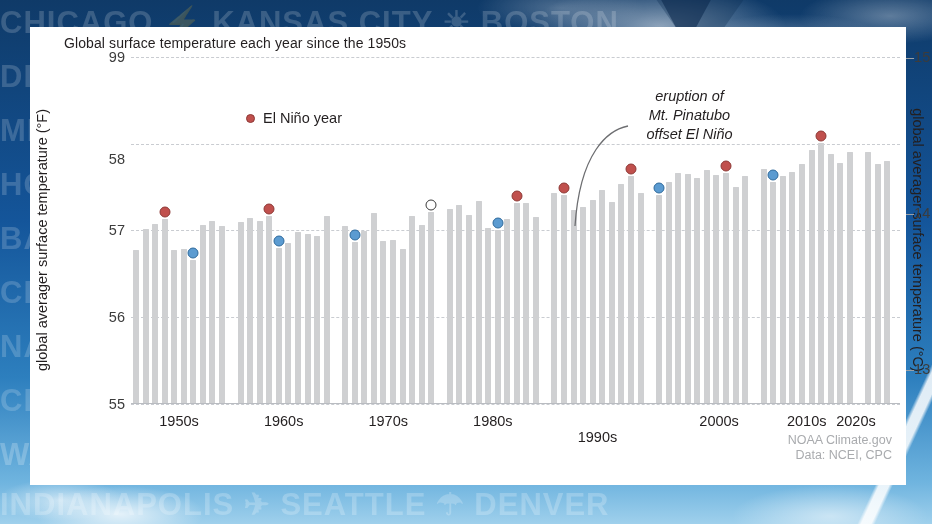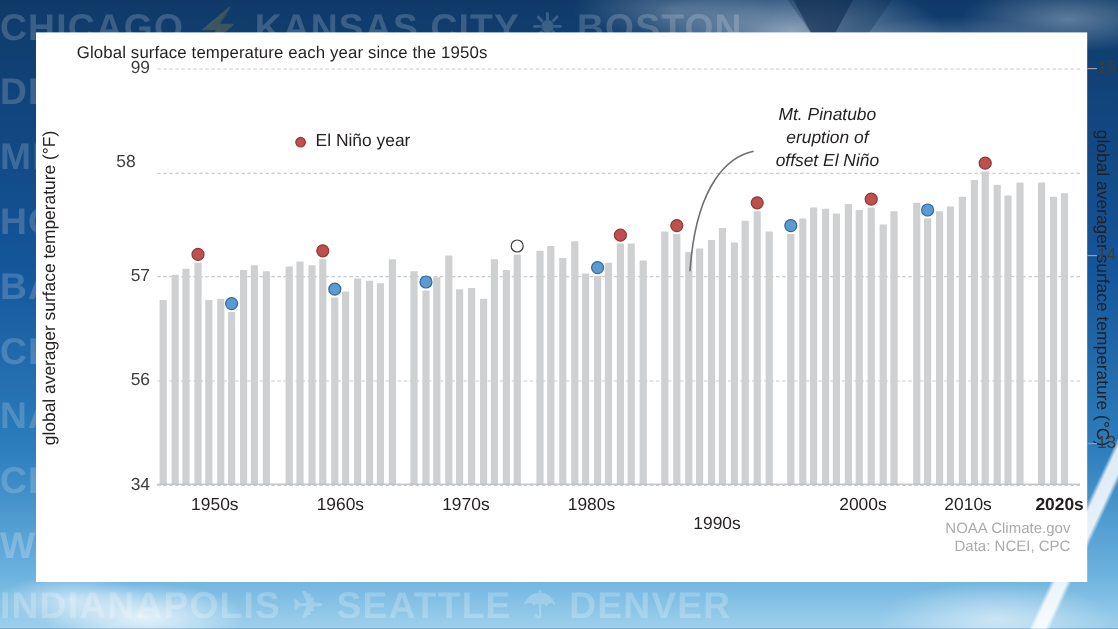--- a/index.html
+++ b/index.html
@@ -137,24 +137,24 @@
 
     <div class="plot" id="plot">
       <div id="gridlines">
           <div class="gl" style="top: 356px;"></div>
           <div class="gl" style="top: 269.171px;"></div>
           <div class="gl" style="top: 182.341px;"></div>
           <div class="gl" style="top: 95.5122px;"></div>
           <div class="gl" style="top: 8.68293px;"></div>
         </div>
       <div id="yticks">
-          <div class="ytick" style="top: 356px;">34</div>
+          <div class="ytick" style="top: 356px;">55</div>
           <div class="ytick" style="top: 269.171px;">56</div>
           <div class="ytick" style="top: 182.341px;">57</div>
-          <div class="ytick" style="top: 87px; text-align: center;">58</div>
+          <div class="ytick" style="top: 111px;">58</div>
           <div class="ytick" style="top: 8.68293px;">99</div>
         </div>
       <div id="yticksR">
           <div class="ytickR" style="top: 321.268px;"><span class="dash">–</span>13</div>
           <div class="ytickR" style="top: 164.976px;"><span class="dash">–</span>14</div>
           <div class="ytickR" style="top: 8.68293px;"><span class="dash">–</span>15</div>
         </div>
       <div class="bars" id="bars">
           <div class="bar" style="left: 2px; width: 6px; height: 153.688px;"></div>
           <div class="bar" style="left: 11.5616px; width: 6px; height: 174.527px;"></div>
@@ -248,35 +248,35 @@
     </div>
 
     <div class="xlabels" id="xlabels">
         <div class="xlab" style="left: 48.0274px;">1950s</div>
         <div class="xlab" style="left: 152.644px;">1960s</div>
         <div class="xlab" style="left: 257.26px;">1970s</div>
         <div class="xlab" style="left: 361.877px;">1980s</div>
         <div class="xlab" style="left: 466.493px; margin-top: 16px;">1990s</div>
         <div class="xlab" style="left: 571.11px; margin-left: 17px;">2000s</div>
         <div class="xlab" style="left: 675.726px;">2010s</div>
-        <div class="xlab" style="left: 752px; font-weight: bold;">2020s</div>
+        <div class="xlab" style="left: 725px;">2020s</div>
       </div>
 
     <div class="legend">
       <div class="lrow indent">
         <span class="lmark">
             <i class="red"></i>
           </span>
         <span class="ltext">El Niño year</span>
       </div>
     </div>
 
     <div class="anno">
+      <div>eruption of</div>
       <div>Mt. Pinatubo</div>
-      <div>eruption of</div>
       <div>offset El Niño</div>
     </div>
 
     <svg class="anno-svg" viewBox="0 0 90 115">
       <path d="M78 4 C 58 8, 30 30, 25 104" fill="none" stroke="#6d6e71" stroke-width="1.3"></path>
     </svg>
 
     <div class="credit">
       <div>NOAA Climate.gov</div>
       <div>Data: NCEI, CPC</div>

